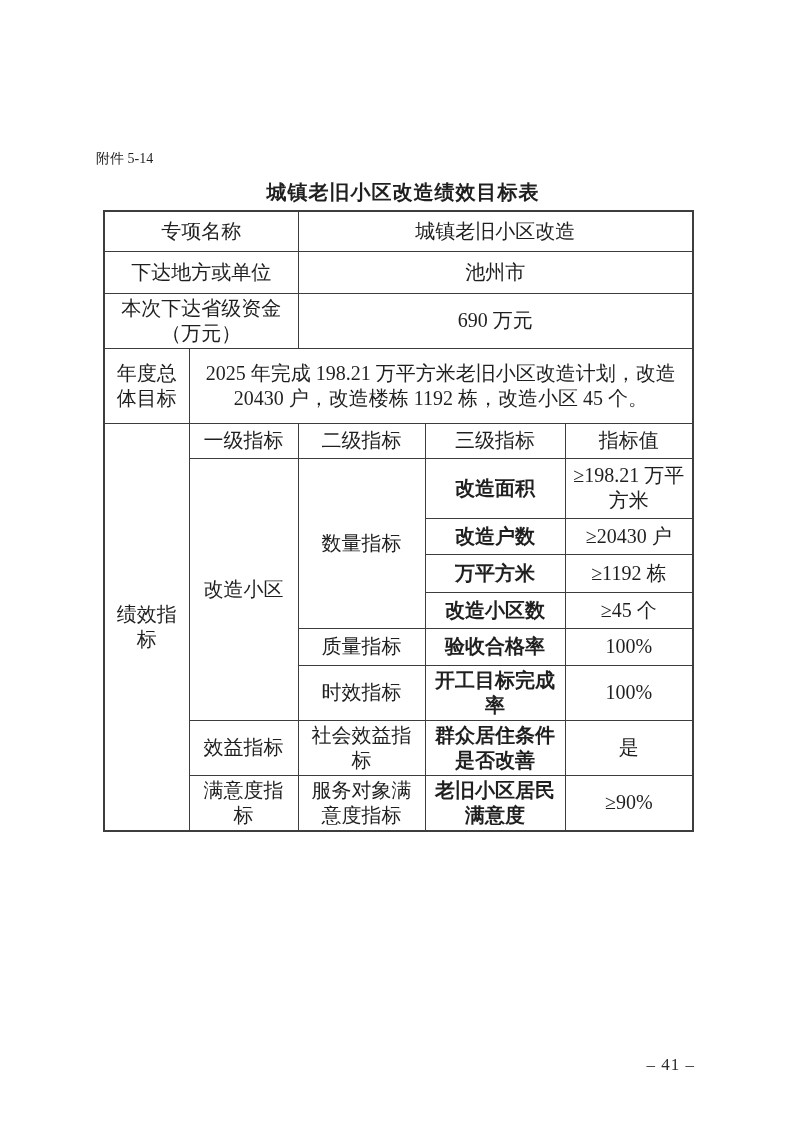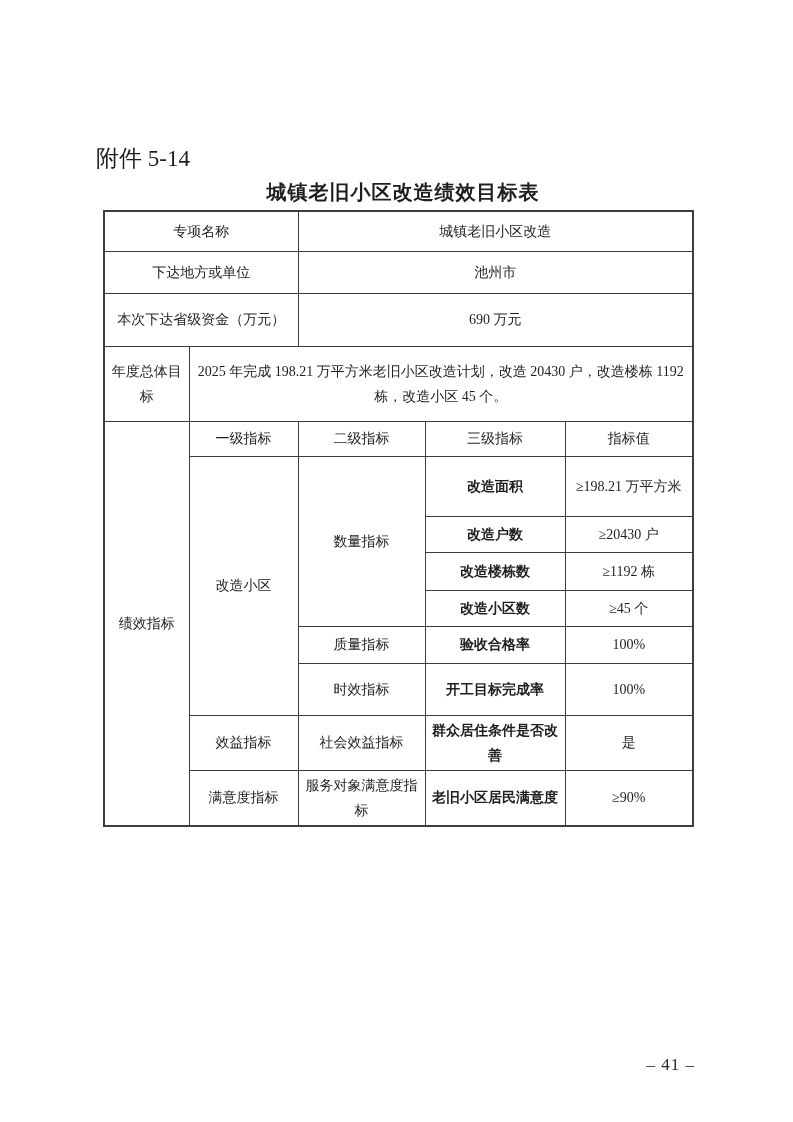--- a/index.html
+++ b/index.html
@@ -9,41 +9,41 @@
     background:#ffffff;
     margin:0 auto;
     font-family:"Liberation Serif","DejaVu Serif",serif;
     color:#1f1f1f;
     box-sizing:border-box;
     padding-top:148px;
     overflow:hidden;
   }
   .attachment {
     margin-left:96px;
-    font-size:23px;
+    font-size:14px;
     line-height:22px;
   }
   .doc-title {
     margin:8px 0 0 13px;
     text-align:center;
     font-size:20px;
     line-height:28px;
     font-weight:bold;
     letter-spacing:1px;
   }
   table.main-table {
     border-collapse:collapse;
     table-layout:fixed;
     width:589px;
     margin:4px 0 0 103px;
     border:2px solid #3d3d3d;
   }
   table.main-table td {
     border:1px solid #3d3d3d;
-    font-size:14px;
+    font-size:20px;
     line-height:25px;
     padding:2px 6px;
     vertical-align:middle;
     text-align:center;
     overflow:hidden;
   }
   td.lbl { text-align:left; }
   td.l3cell { text-align:left; padding-left:10px;font-weight:bold; }
   td.goal-value {
     text-align:left;
@@ -110,21 +110,21 @@
       <td rowspan="6">改造小区</td>
       <td rowspan="4">数量指标</td>
       <td class="l3cell">改造面积</td>
       <td>≥198.21 万平方米</td>
     </tr>
     <tr style="height:36px">
       <td class="l3cell">改造户数</td>
       <td>≥20430 户</td>
     </tr>
     <tr style="height:38px">
-      <td class="l3cell">改造楼栋数</td>
+      <td class="l3cell">万平方米</td>
       <td>≥1192 栋</td>
     </tr>
     <tr style="height:36px">
       <td class="l3cell">改造小区数</td>
       <td>≥45 个</td>
     </tr>
     <tr style="height:37px">
       <td>质量指标</td>
       <td class="l3cell">验收合格率</td>
       <td>100%</td>

